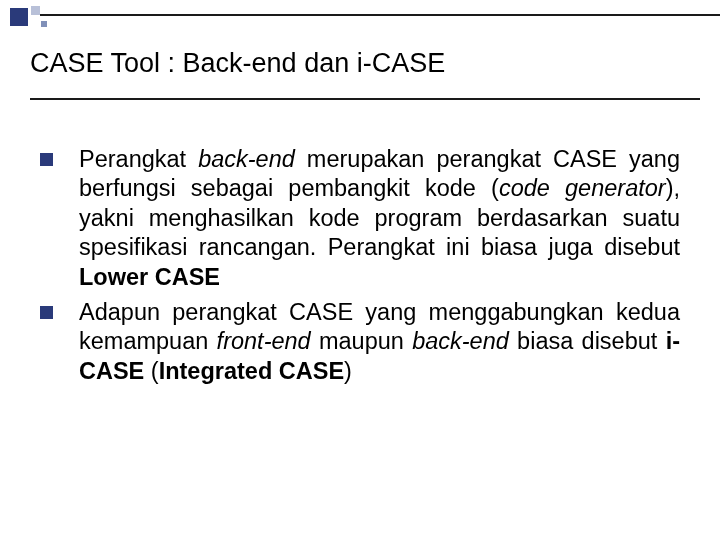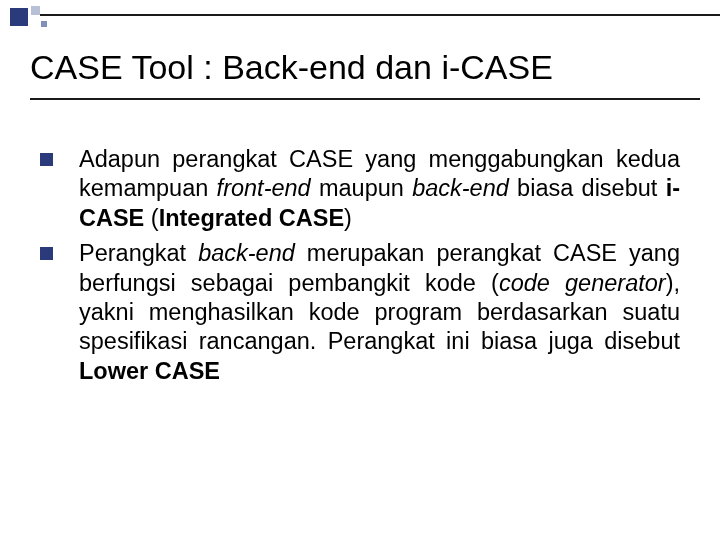--- a/index.html
+++ b/index.html
@@ -45,21 +45,21 @@
     left: 40px;
     right: 0;
     height: 2px;
     background: #1a1a1a;
   }
   .title {
     position: absolute;
     top: 48px;
     left: 30px;
     right: 30px;
-    font-size: 34px;
+    font-size: 27px;
     font-weight: 400;
     color: #000;
     letter-spacing: 0px;
   }
   .underline {
     position: absolute;
     top: 98px;
     left: 30px;
     right: 20px;
     height: 2px;
@@ -103,19 +103,19 @@
   <div class="sq-mid"></div>
 </div>
 <div class="topline"></div>
 
 <h1 class="title">CASE Tool : Back-end dan i-CASE</h1>
 <div class="underline"></div>
 
 <div class="content">
   <div class="item">
     <div class="bullet"></div>
-    <div class="text">Adapun perangkat CASE yang menggabungkan kedua kemampuan <i>front-end</i> maupun <i>back-end</i> biasa disebut <b>i-CASE</b> (<b>Integrated CASE</b>)</div>
+    <div class="text">Perangkat <i>back-end</i> merupakan perangkat CASE yang berfungsi sebagai pembangkit kode (<i>code generator</i>), yakni menghasilkan kode program berdasarkan suatu spesifikasi rancangan. Perangkat ini biasa juga disebut <b>Lower CASE</b></div>
   </div>
   <div class="item">
     <div class="bullet"></div>
-    <div class="text">Perangkat <i>back-end</i> merupakan perangkat CASE yang berfungsi sebagai pembangkit kode (<i>code generator</i>), yakni menghasilkan kode program berdasarkan suatu spesifikasi rancangan. Perangkat ini biasa juga disebut <b>Lower CASE</b></div>
+    <div class="text">Adapun perangkat CASE yang menggabungkan kedua kemampuan <i>front-end</i> maupun <i>back-end</i> biasa disebut <b>i-CASE</b> (<b>Integrated CASE</b>)</div>
   </div>
 </div>
 
 </body></html>

